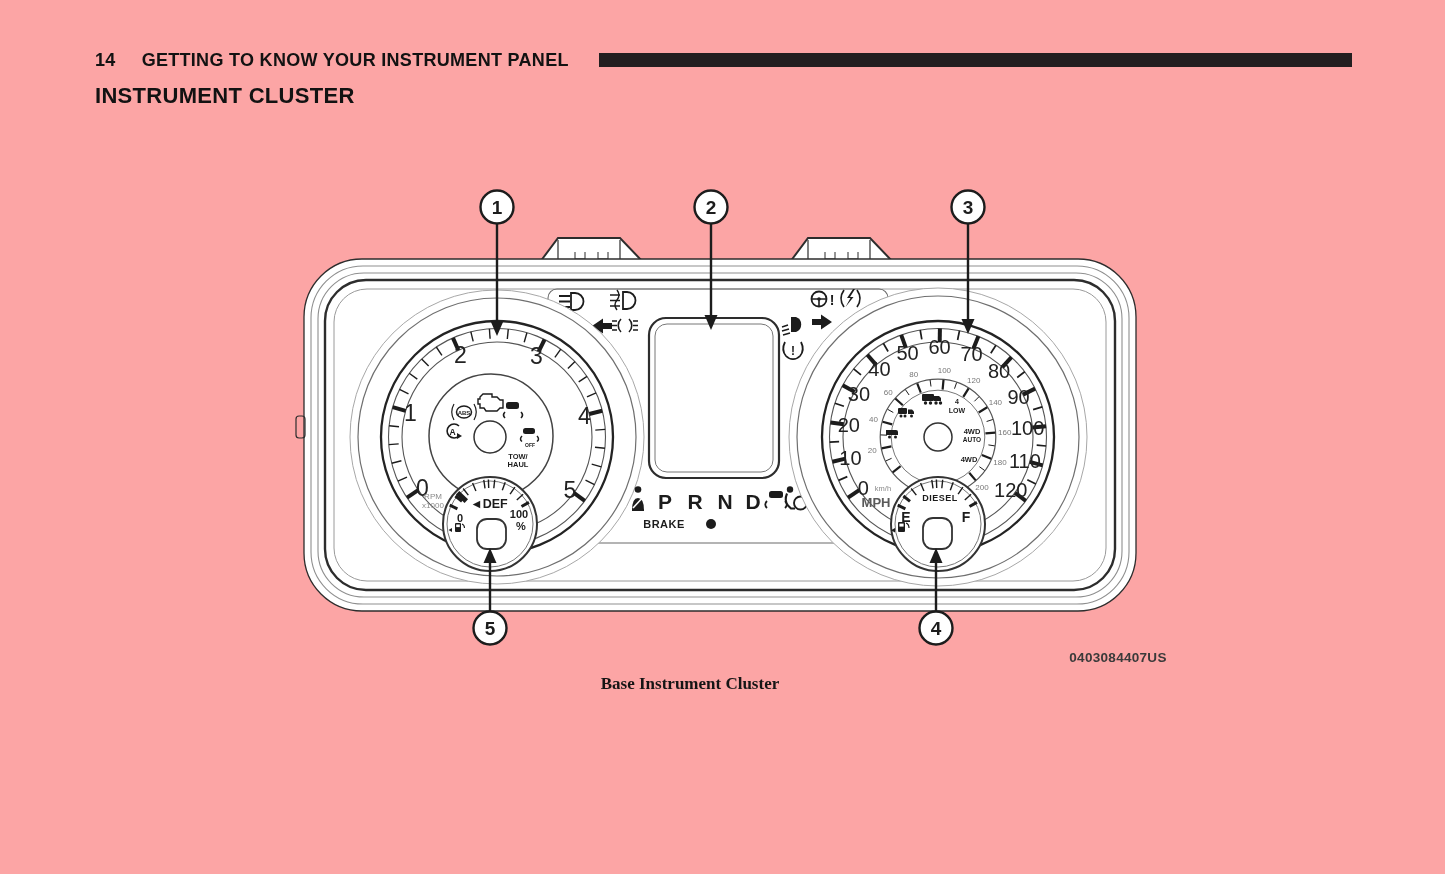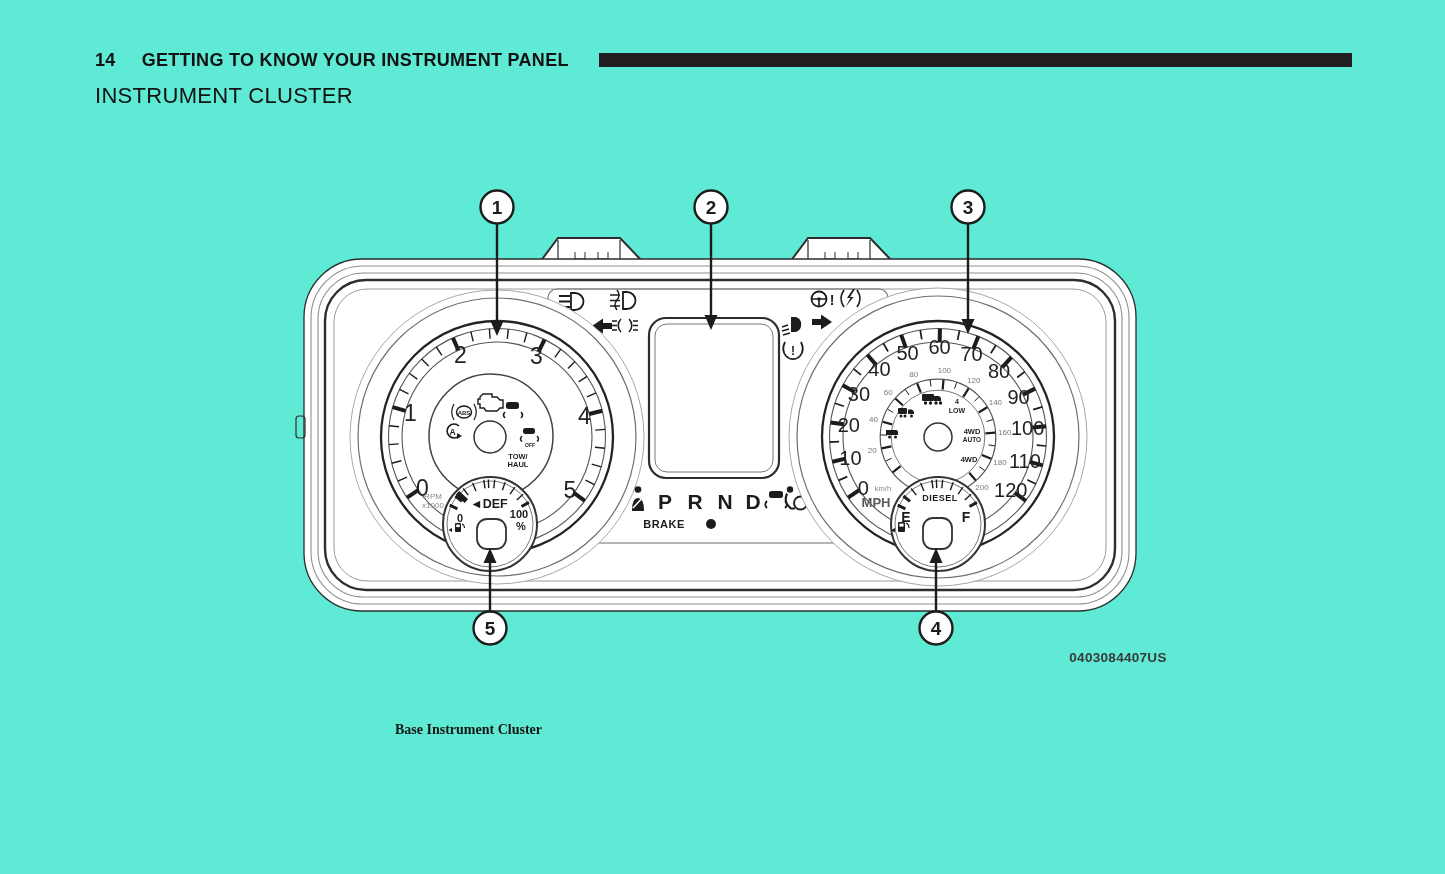--- a/index.html
+++ b/index.html
@@ -1,25 +1,25 @@
 <!DOCTYPE html>
 <html><head>
 <meta charset="utf-8">
 <style>
   html,body{margin:0;padding:0;background:#fff;}
-  .page{position:relative;width:1445px;height:874px;background:#5eead4;overflow:hidden;
+  .page{position:relative;width:1445px;height:874px;background:#fca5a5;overflow:hidden;
         font-family:"Liberation Sans",sans-serif;color:#111;}
   .hdr-row{position:absolute;left:95px;top:50px;font-weight:bold;font-size:18px;
            letter-spacing:.3px;color:#121212;white-space:nowrap;}
   .hdr-row .pgnum{margin-right:26px;}
   .hdr-bar{position:absolute;left:599px;top:53px;width:753px;height:14px;}
-  .sec-title{position:absolute;left:95px;top:83px;font-weight:normal;font-size:22px;
+  .sec-title{position:absolute;left:95px;top:83px;font-weight:bold;font-size:22px;
              letter-spacing:.3px;color:#121212;}
-  .caption{position:absolute;left:395px;top:722px;width:590px;
-           font-family:"Liberation Serif",serif;font-weight:bold;font-size:14px;color:#151515;}
+  .caption{position:absolute;left:395px;top:674px;width:590px;text-align:center;
+           font-family:"Liberation Serif",serif;font-weight:bold;font-size:17px;color:#151515;}
   .fig-code{position:absolute;left:1023px;top:650px;width:190px;text-align:center;
             font-weight:bold;font-size:13.5px;color:#3a3a3a;letter-spacing:.3px;}
   svg{position:absolute;left:0;top:0;}
   svg text{font-family:"Liberation Sans",sans-serif;}
 </style>
 </head>
 <body>
 
 <div class="page">
 

